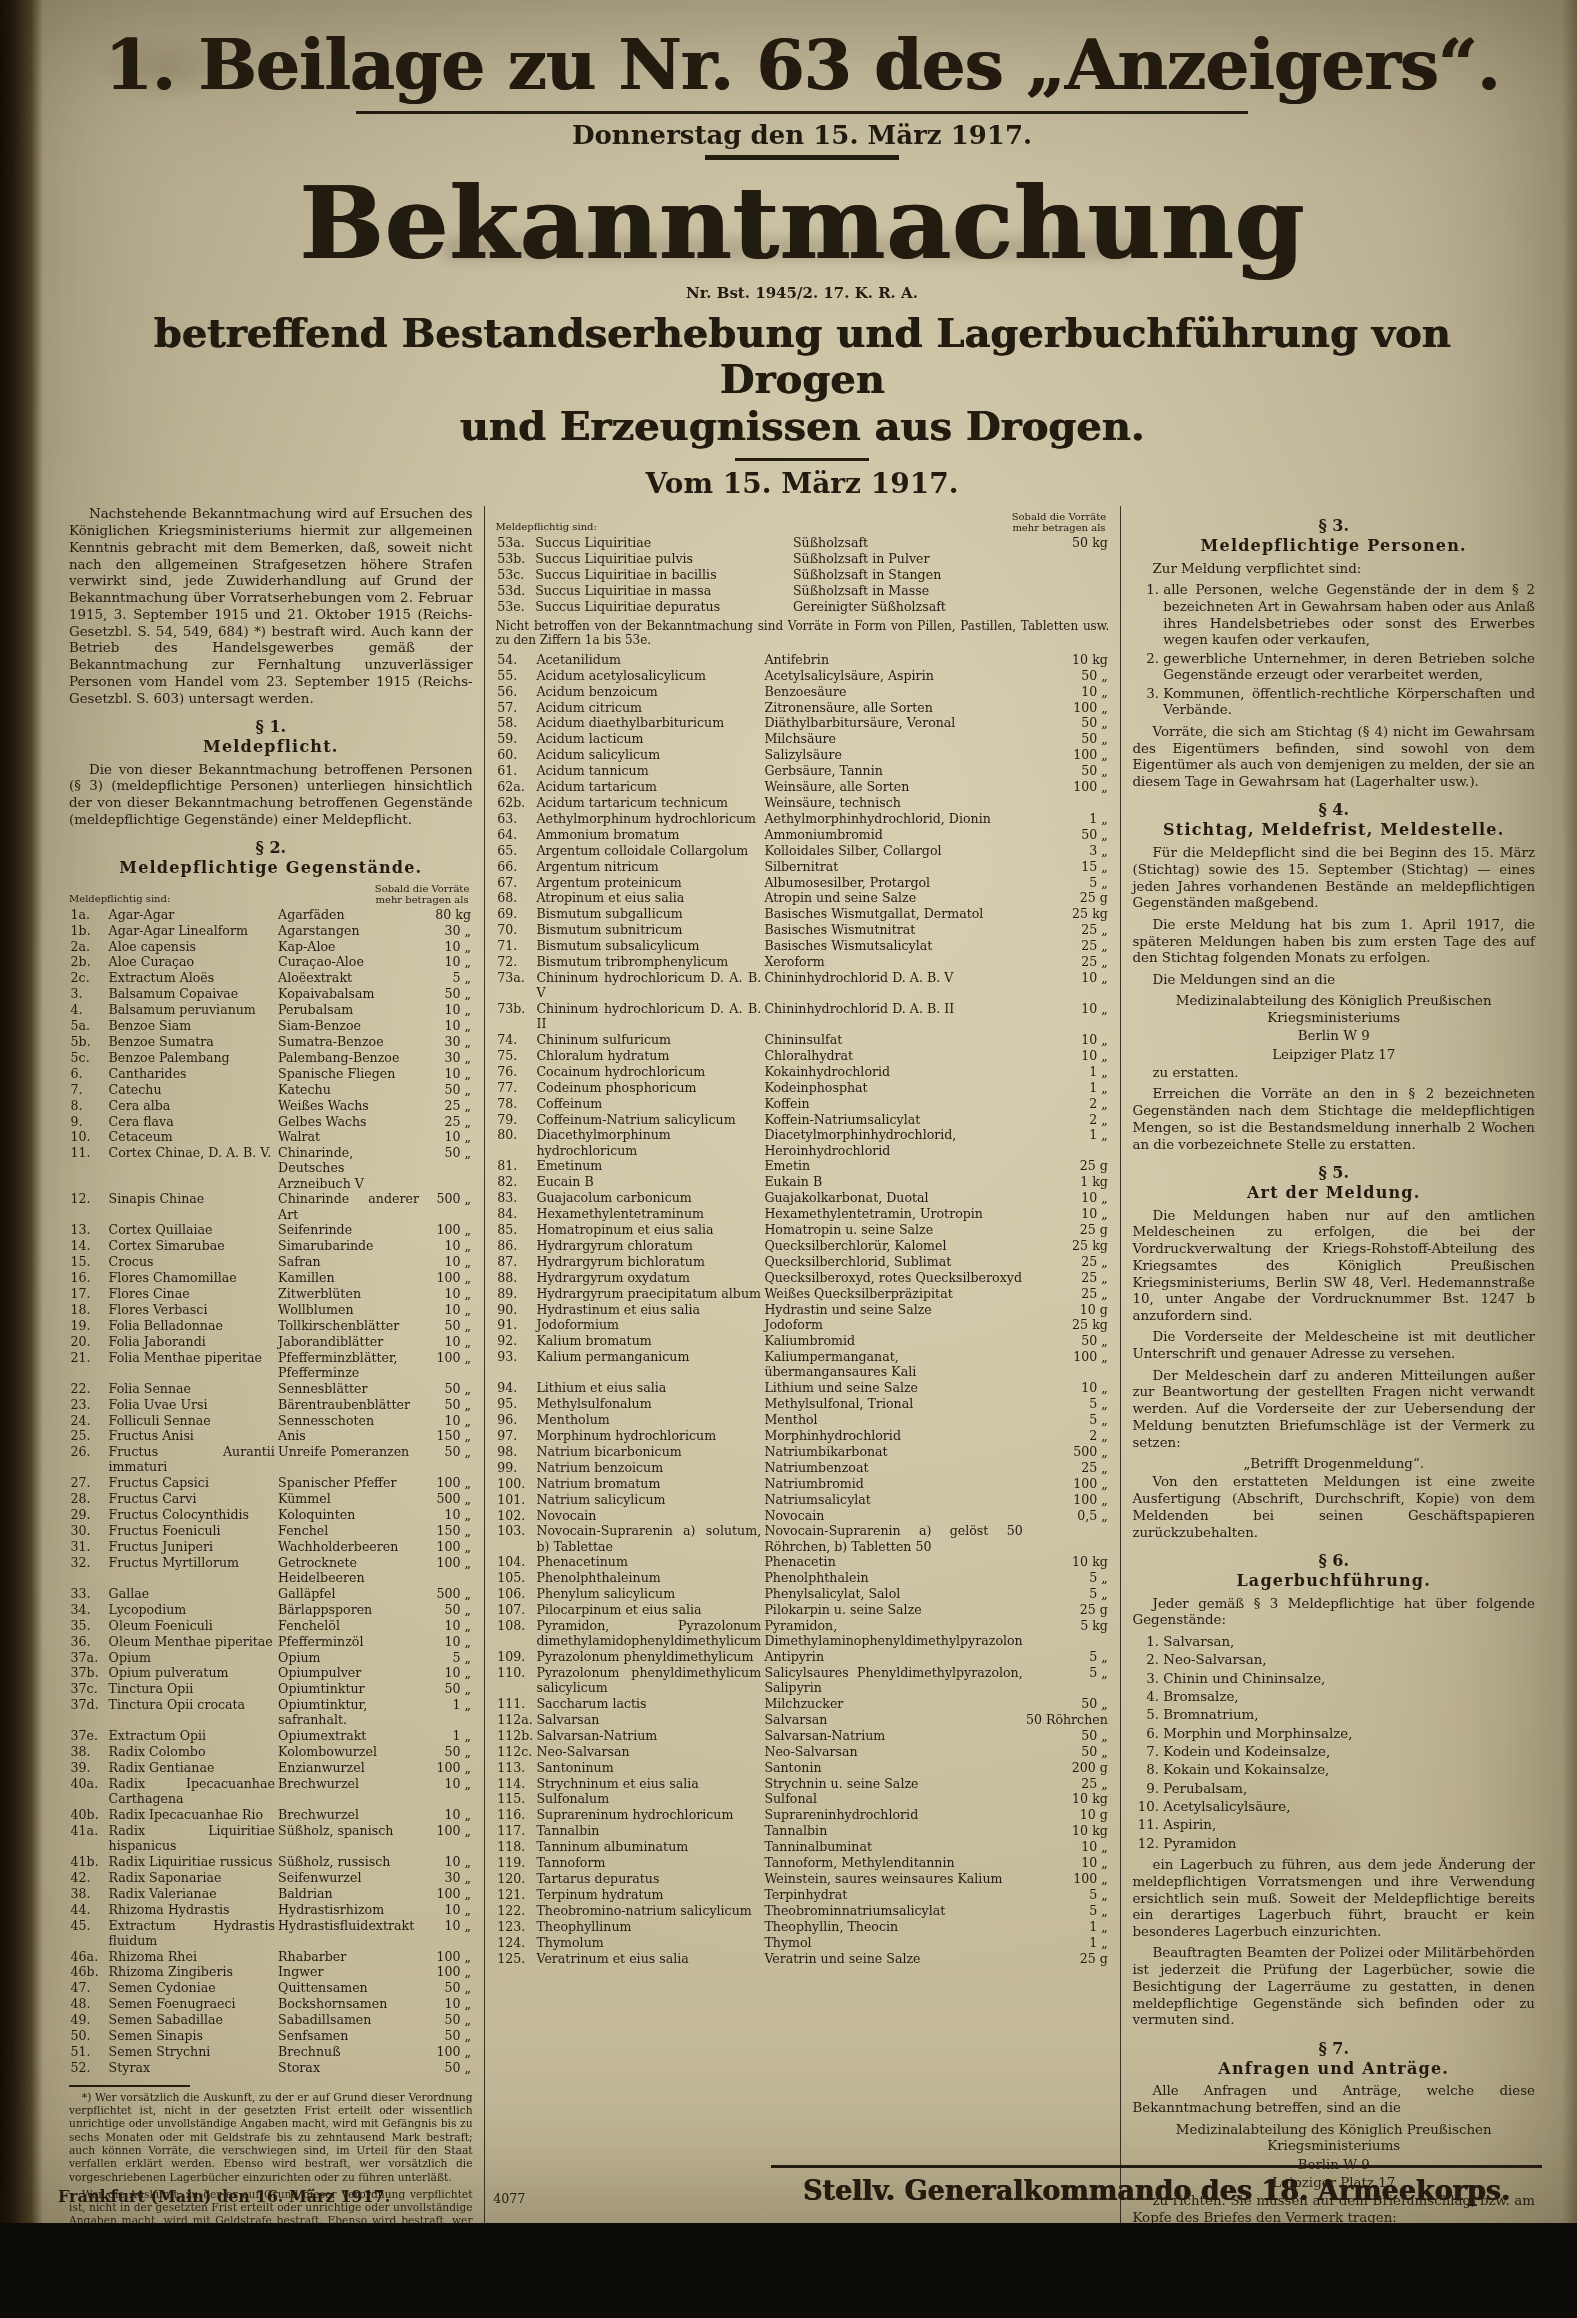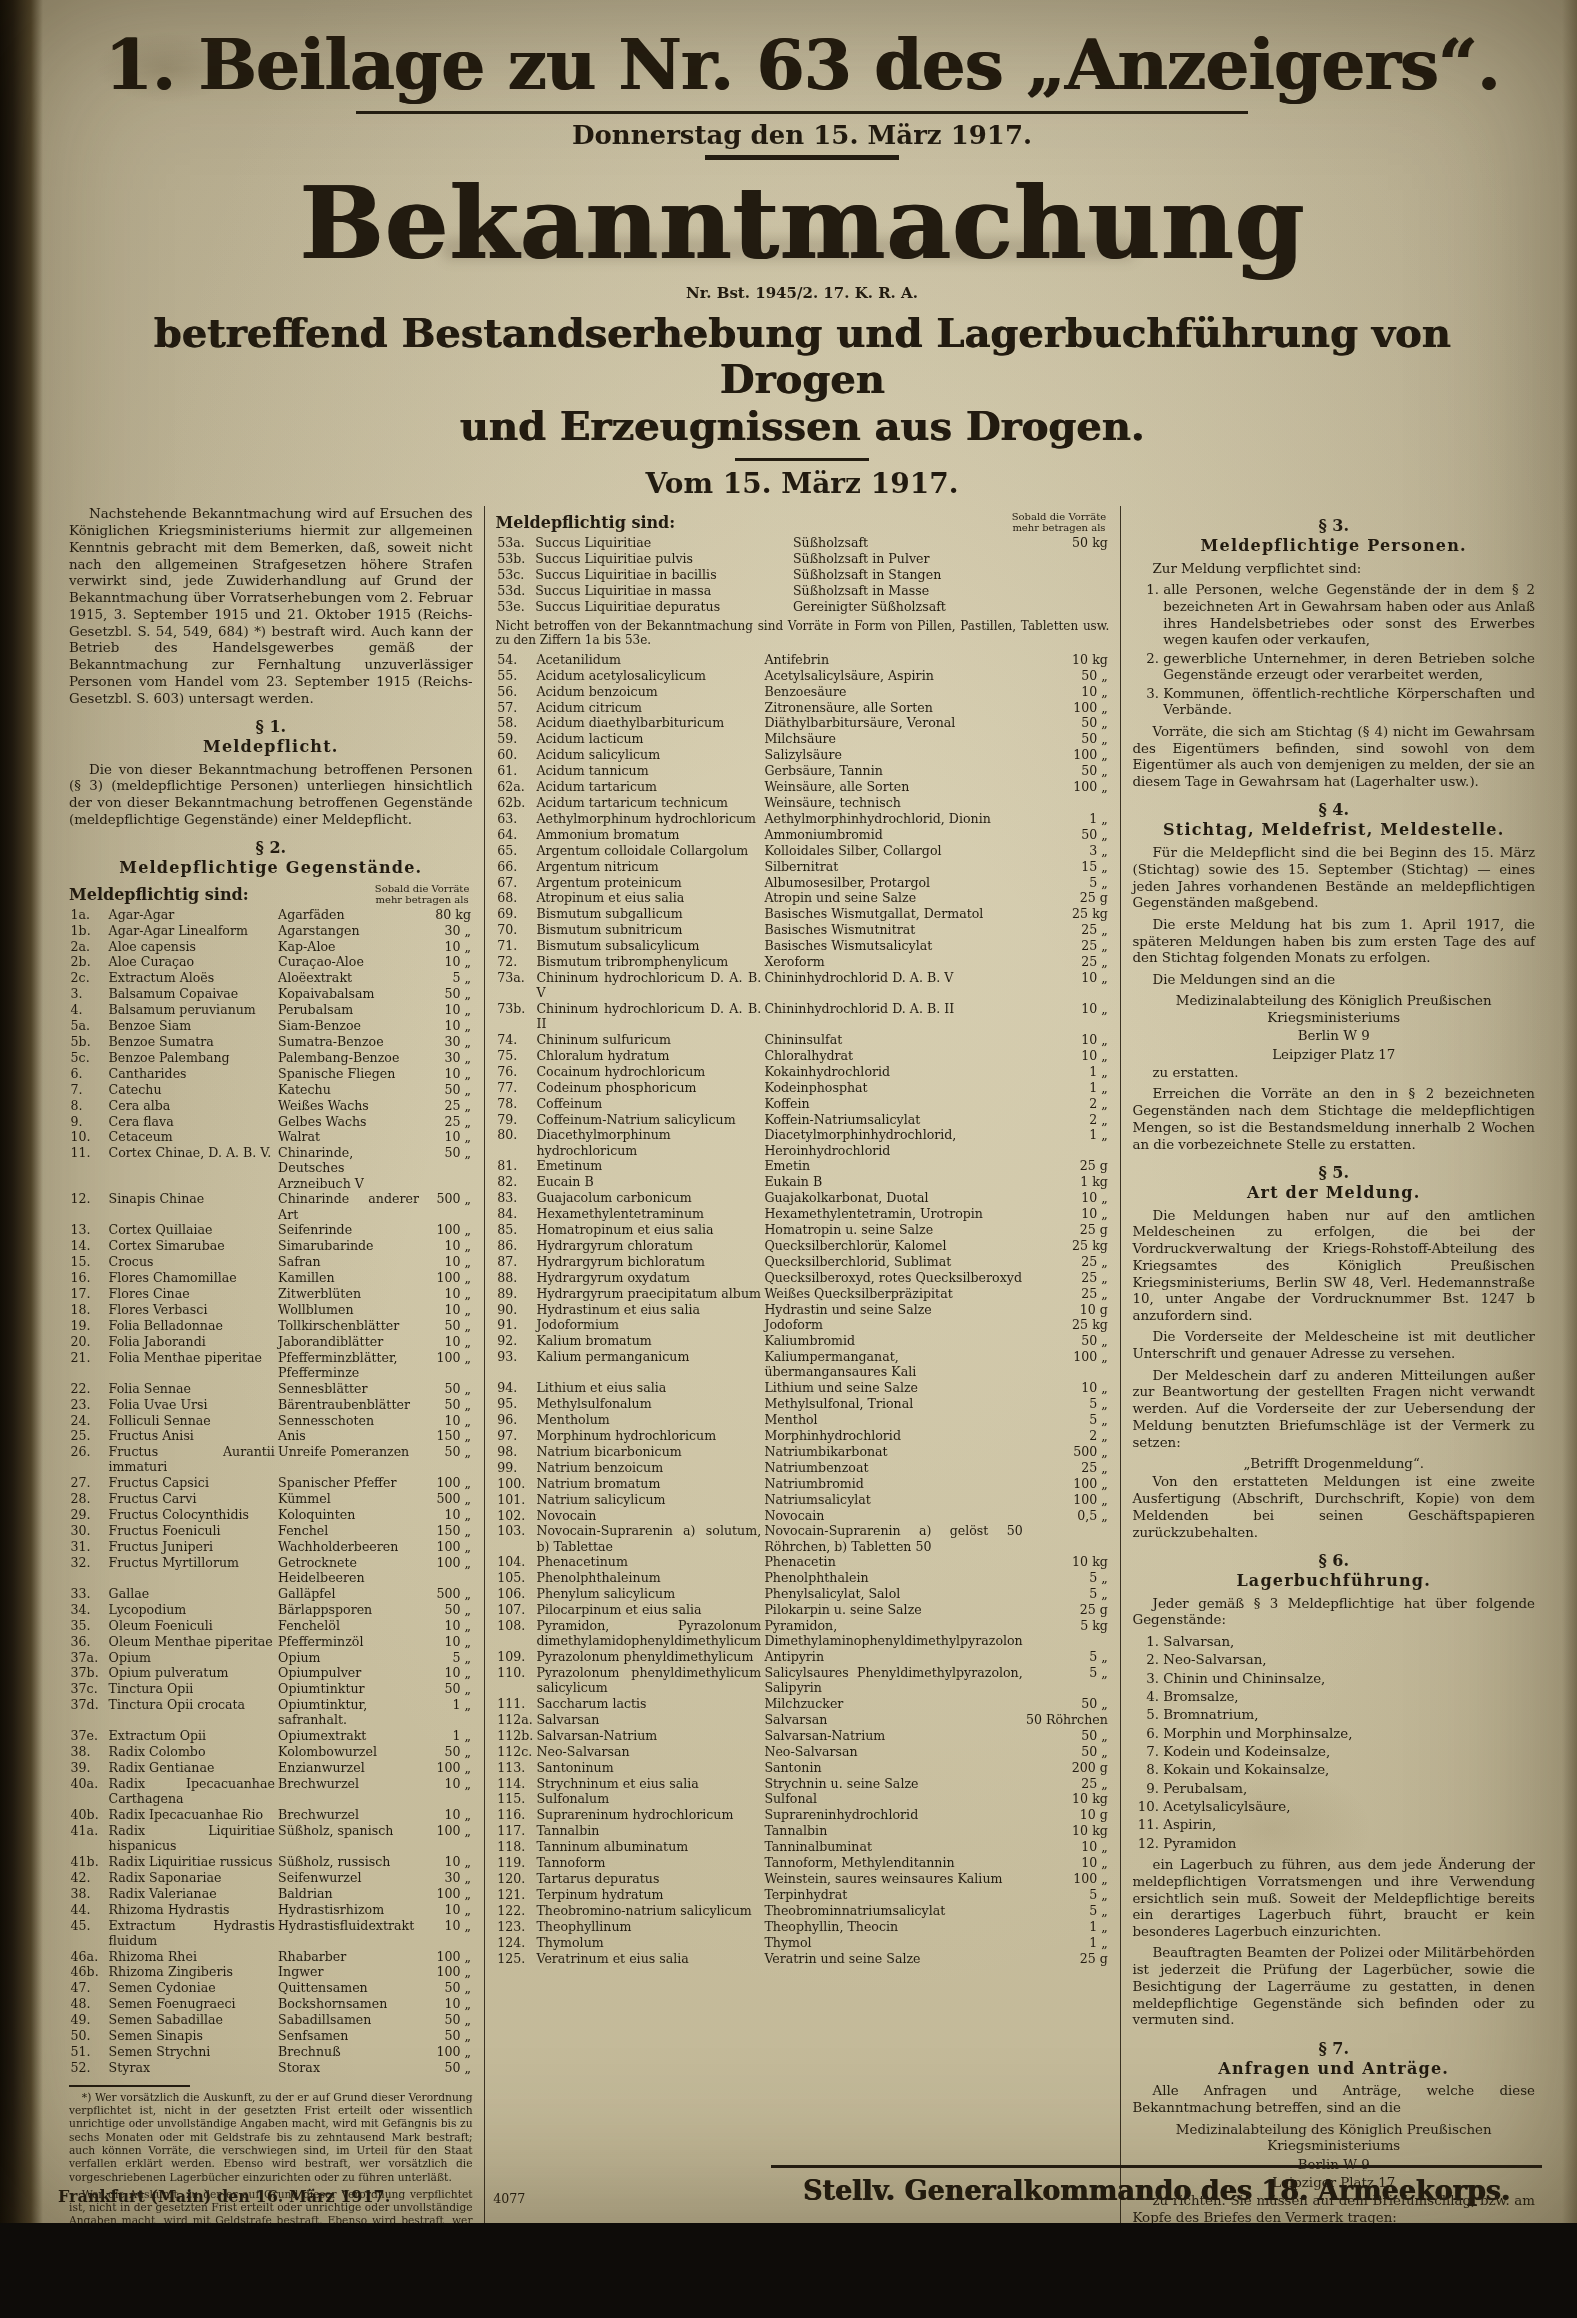--- a/index.html
+++ b/index.html
@@ -45,21 +45,21 @@
   .col{padding:0 11px 76px;font-size:13.4px;line-height:1.25;text-align:justify;hyphens:auto;}
   .col.bordered{border-left:1.6px solid #3a3222;}
   .para{margin:0 0 4.7px;text-indent:1.5em;}
   .sec-num{text-align:center;font-weight:bold;font-size:16px;margin:9.5px 0 0;}
   .sec-title{text-align:center;font-weight:bold;font-size:16px;letter-spacing:1.2px;margin:0 0 4.7px;}
   .center-line{text-align:center;margin:1.6px 0;text-indent:0;}
   .sec-list{margin:1.6px 0 4.7px;padding-left:2.3em;}
   .sec-list li{margin-bottom:1.6px;}
 
   .table-pre{display:flex;justify-content:space-between;align-items:flex-end;margin:4.7px 0 1.6px;}
-  .list-label{font-weight:bold;font-size:16px;}
+  .list-label{font-weight:normal;font-size:10px;}
   .qty-note{font-size:10px;width:101px;text-align:center;line-height:1.12;}
 
   table.drugs{width:100%;border-collapse:collapse;font-size:12.6px;line-height:1.2;}
   table.drugs td{vertical-align:top;padding:0 1.6px 0.8px;}
   td.c-num{width:38px;white-space:nowrap;}
   td.c-lat{width:42%;}
   td.c-qty{width:52px;text-align:right;white-space:nowrap;}
 
   .mid-note{font-size:12px;line-height:1.22;margin:4px 0;text-align:justify;}
   .fn-rule{width:30%;height:1.6px;background:#241d12;margin:9.5px 0 4px;}

